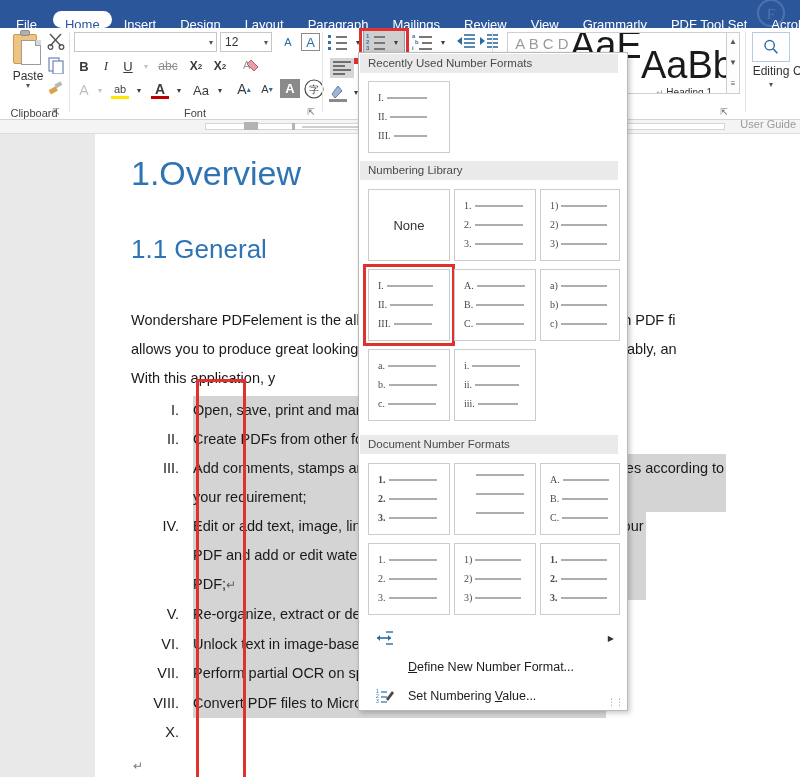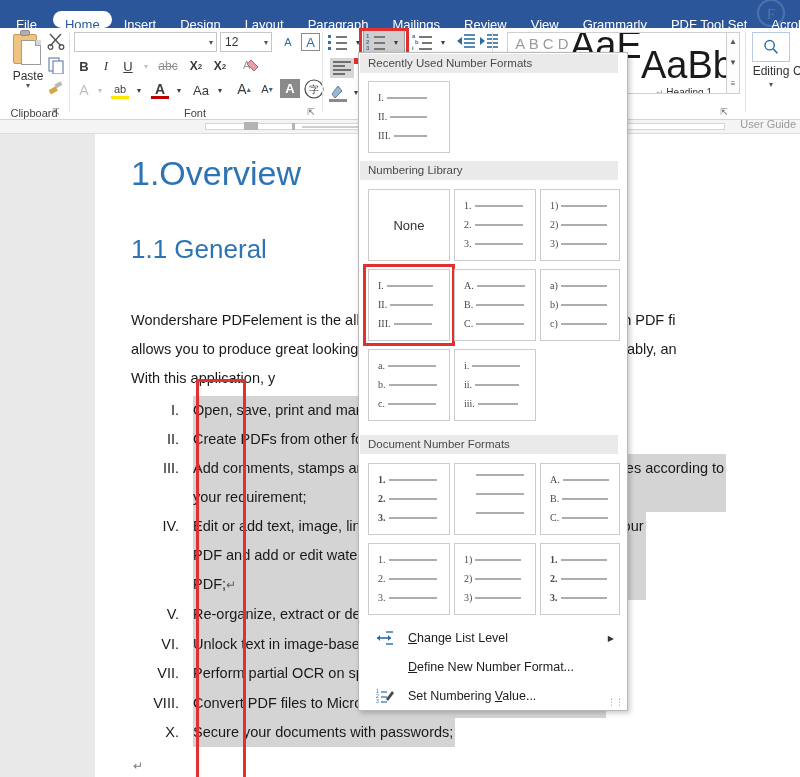--- a/index.html
+++ b/index.html
@@ -545,21 +545,20 @@
       <div class="li">
         <div class="num">VII.</div>
         <div class="txt"><span>Perform partial OCR on specific fields in scanned PDFs;</span><span class="pilcrow">↵</span></div>
       </div>
       <div class="li">
         <div class="num">VIII.</div>
         <div class="txt"><span>Convert PDF files to Microsoft Word, HTML, text, image, or othe</span></div>
       </div>
       <div class="li">
         <div class="num">X.</div>
-        <div class="txt"><span>Secure your documents with passwords;</span></div>
       </div>
 
     </div>
 
     <div class="endpara">↵</div>
   </div>
 
   <div class="numbox" style="left:196px;top:245px;width:50px;height:521px;"></div>
 </div>
 
@@ -776,21 +775,20 @@
   </div>
 
   <div class="dd-item" style="top:572px;">
     <svg class="dd-ico" viewBox="0 0 18 16">
       <line x1="1" y1="8" x2="15" y2="8" stroke="#2b6ca3" stroke-width="1.6"></line>
       <path d="M4 5 L1 8 L4 11 Z" fill="#2b6ca3"></path>
       <path d="M12 5 L15 8 L12 11 Z" fill="#2b6ca3"></path>
       <line x1="10" y1="2" x2="17" y2="2" stroke="#2b6ca3" stroke-width="1.4"></line>
       <line x1="10" y1="14" x2="17" y2="14" stroke="#2b6ca3" stroke-width="1.4"></line>
     </svg>
-    <span class="lab"><u>C</u><span id="mi0">hange List Level</span></span>
     <span class="sub">▶</span>
   </div>
   <div class="dd-item" style="top:601px;">
     <span class="lab"><u>D</u><span id="mi1">efine New Number Format...</span></span>
   </div>
   <div class="dd-item" style="top:630px;">
     <svg class="dd-ico" viewBox="0 0 18 16">
       <text x="0" y="5" font-size="5" fill="#2b6ca3" font-family="Liberation Sans, sans-serif">1</text>
       <text x="0" y="10" font-size="5" fill="#2b6ca3" font-family="Liberation Sans, sans-serif">2</text>
       <text x="0" y="15" font-size="5" fill="#2b6ca3" font-family="Liberation Sans, sans-serif">3</text>

